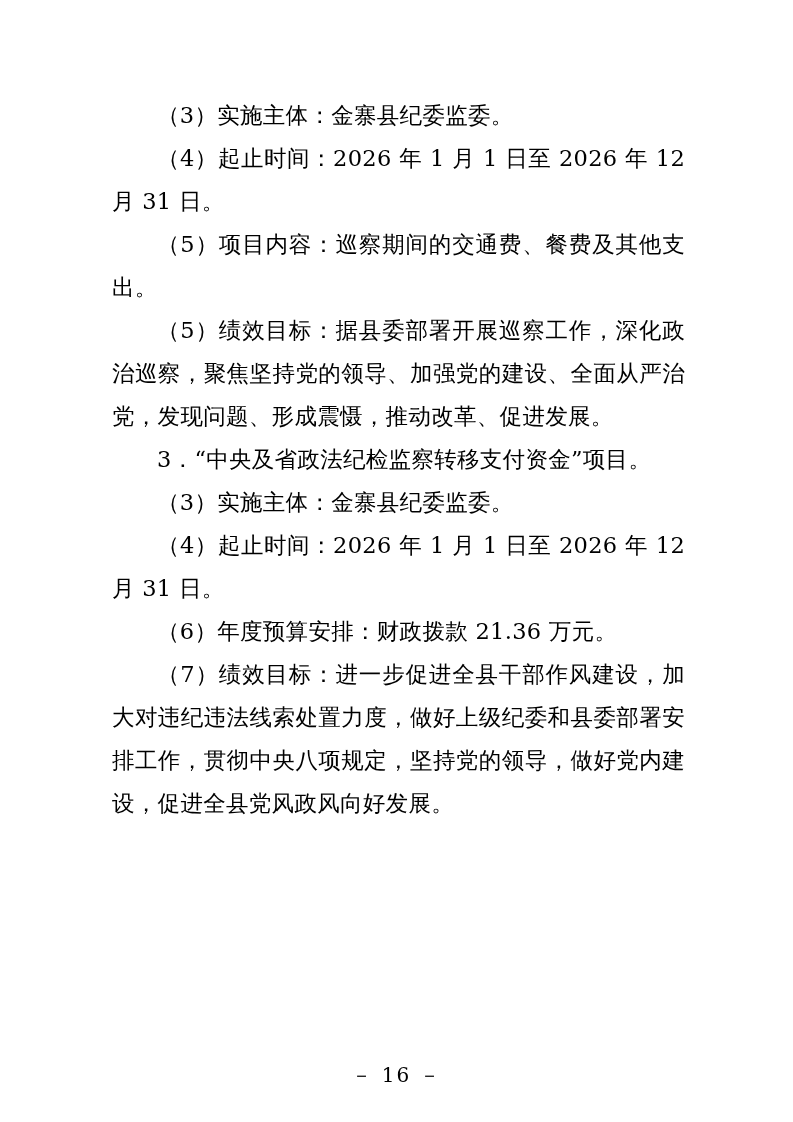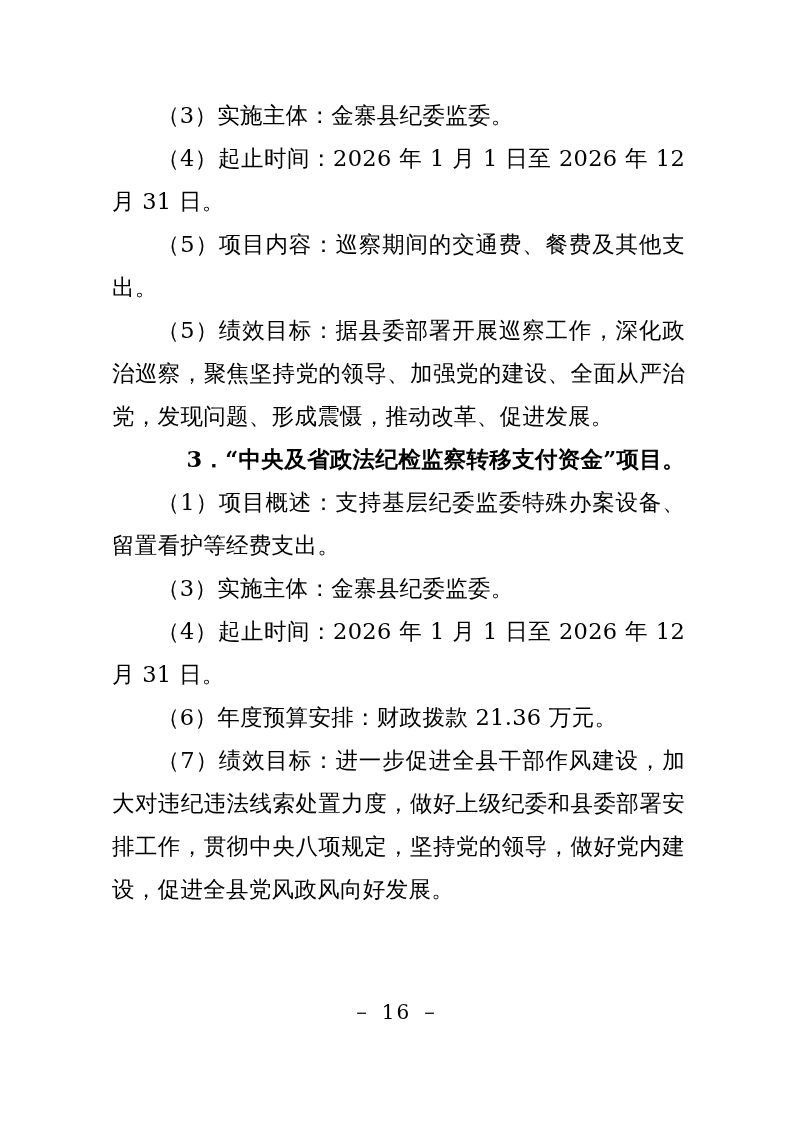--- a/index.html
+++ b/index.html
@@ -29,50 +29,48 @@
     letter-spacing: 0.3px;
     text-align: justify;
     text-justify: inter-ideograph;
     margin: 0;
     padding: 0;
     text-indent: 45px;
   }
   .heading {
     font-size: 22.5px;
     line-height: 43px;
-    font-weight: bold;
+    font-weight: normal;
     margin: 0;
     padding: 0;
     text-indent: 45px;
     letter-spacing: 0.3px;
-    text-align: right;
   }
   .footer {
     position: absolute;
     left: 0;
-    top: 999px;
+    top: 1062px;
     width: 793px;
     text-align: center;
     font-size: 20px;
     font-family: "DejaVu Serif", "Liberation Serif", serif;
     letter-spacing: 2px;
   }
 </style>
 </head>
 <body>
 
 <div class="page">
   <div class="content">
 
     <p class="para">（3）实施主体：金寨县纪委监委。</p>
     <p class="para">（4）起止时间：2026 年 1 月 1 日至 2026 年 12 月 31 日。</p>
     <p class="para">（5）项目内容：巡察期间的交通费、餐费及其他支出。</p>
     <p class="para">（5）绩效目标：据县委部署开展巡察工作，深化政治巡察，聚焦坚持党的领导、加强党的建设、全面从严治党，发现问题、形成震慑，推动改革、促进发展。</p>
     <p class="heading">3．“中央及省政法纪检监察转移支付资金”项目。</p>
-    <p class="para">（1）项目概述：支持基层纪委监委特殊办案设备、留置看护等经费支出。</p>
     <p class="para">（3）实施主体：金寨县纪委监委。</p>
     <p class="para">（4）起止时间：2026 年 1 月 1 日至 2026 年 12 月 31 日。</p>
     <p class="para">（6）年度预算安排：财政拨款 21.36 万元。</p>
     <p class="para">（7）绩效目标：进一步促进全县干部作风建设，加大对违纪违法线索处置力度，做好上级纪委和县委部署安排工作，贯彻中央八项规定，坚持党的领导，做好党内建设，促进全县党风政风向好发展。</p>
 
   </div>
 
   <div class="footer">－ 16 －</div>
 </div>
 

